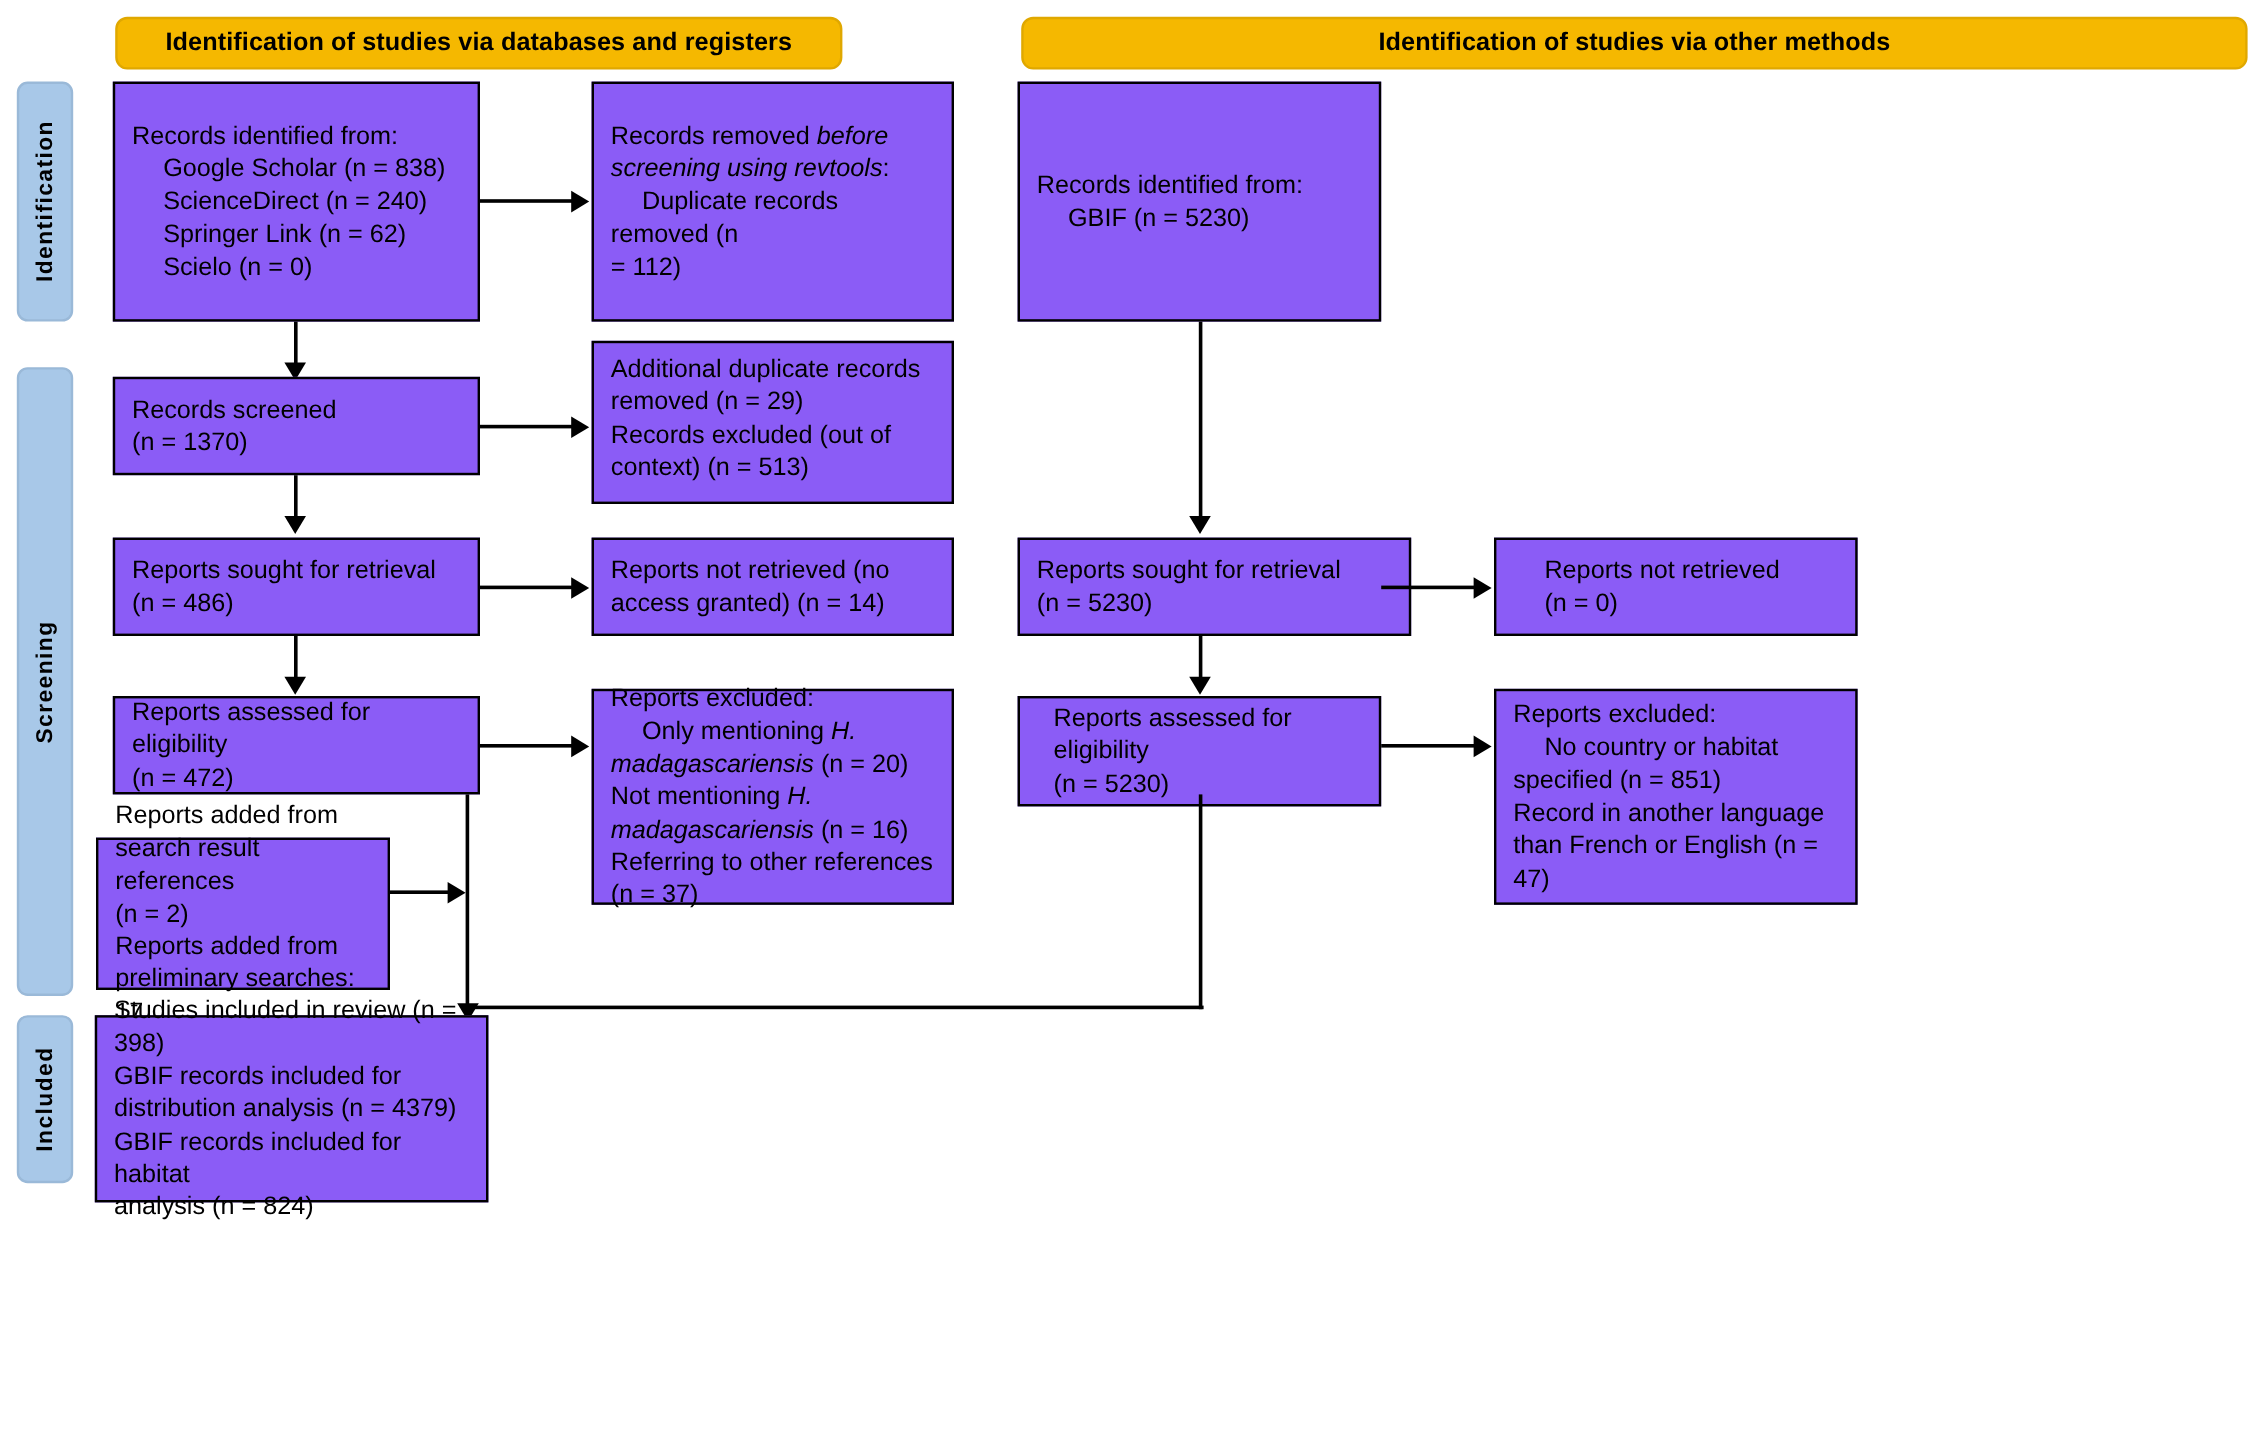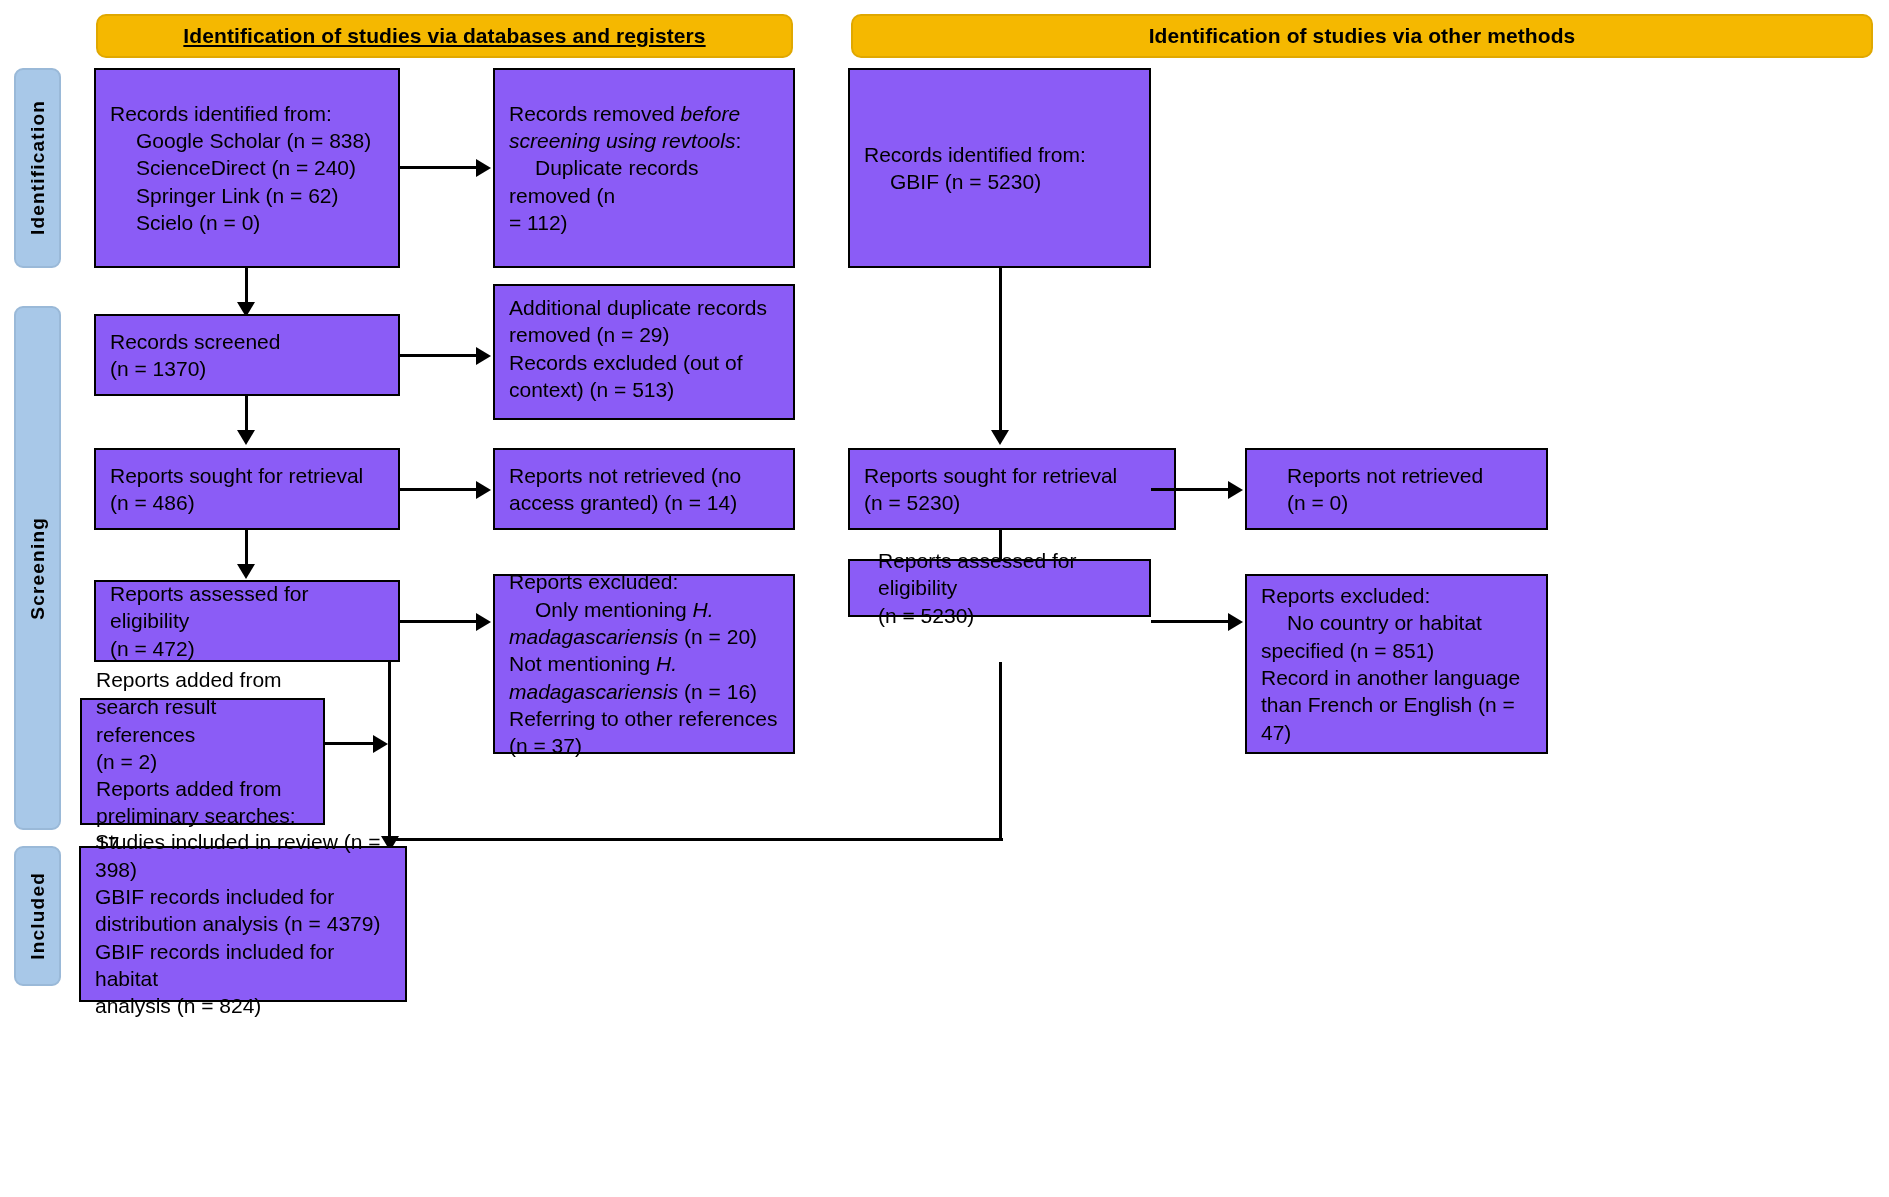--- a/index.html
+++ b/index.html
@@ -91,21 +91,21 @@
     border-left: 9px solid transparent;
     border-right: 9px solid transparent;
     border-top: 15px solid #000000;
   }
 </style>
 </head>
 <body>
 
 <div id="canvas">
 
-  <div class="banner" style="left:96px; top:14px; width:697px; height:44px;text-decoration:underline;">
+  <div class="banner" style="left:96px; top:14px; width:606px; height:44px;">
     <span>Identification of studies via databases and registers</span>
   </div>
 
   <div class="banner" style="left:851px; top:14px; width:1022px; height:44px;">
     <span>Identification of studies via other methods</span>
   </div>
 
   <div class="sidelabel" style="left:14px; top:68px; width:47px; height:200px;">
     <span>Identification</span>
   </div>
@@ -232,21 +232,21 @@
     <div class="txt"><span>Reports not retrieved</span>
 <span>(n = 0)</span></div>
   </div>
 
   <div class="conn hline" style="left:1151px; top:488px; width:79px;"></div>
   <div class="arrow-r" style="left:1228px; top:481px;"></div>
 
   <div class="conn vline" style="left:999px; top:530px; height:36px;"></div>
   <div class="arrow-d" style="left:991px; top:564px;"></div>
 
-  <div class="box" style="left:848px; top:559px; width:303px; height:58px;padding-left:28px;">
+  <div class="box" style="left:848px; top:580px; width:303px; height:92px;padding-left:28px;">
     <div class="txt"><span>Reports assessed for eligibility</span>
 <span>(n = 5230)</span></div>
   </div>
 
   <div class="box" style="left:1245px; top:574px; width:303px; height:180px;">
     <div class="txt"><span>Reports excluded:</span>
 <span class="indent"></span><span>No country or habitat</span>
 <span>specified (n = 851)</span>
 <span>Record in another language</span>
 <span>than French or English (n =</span>

